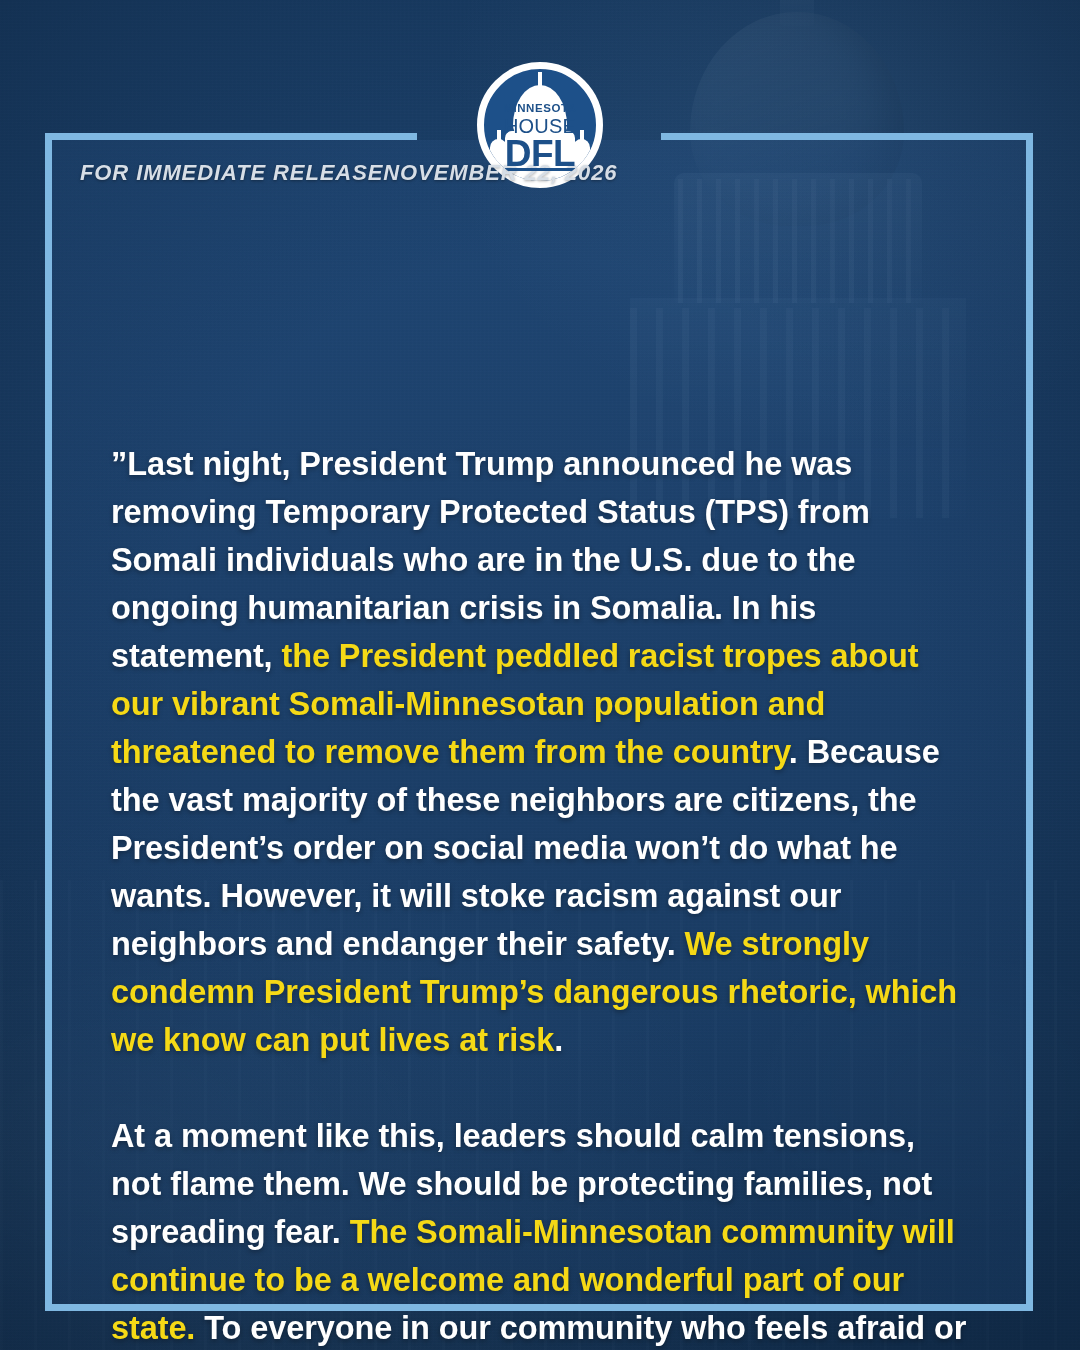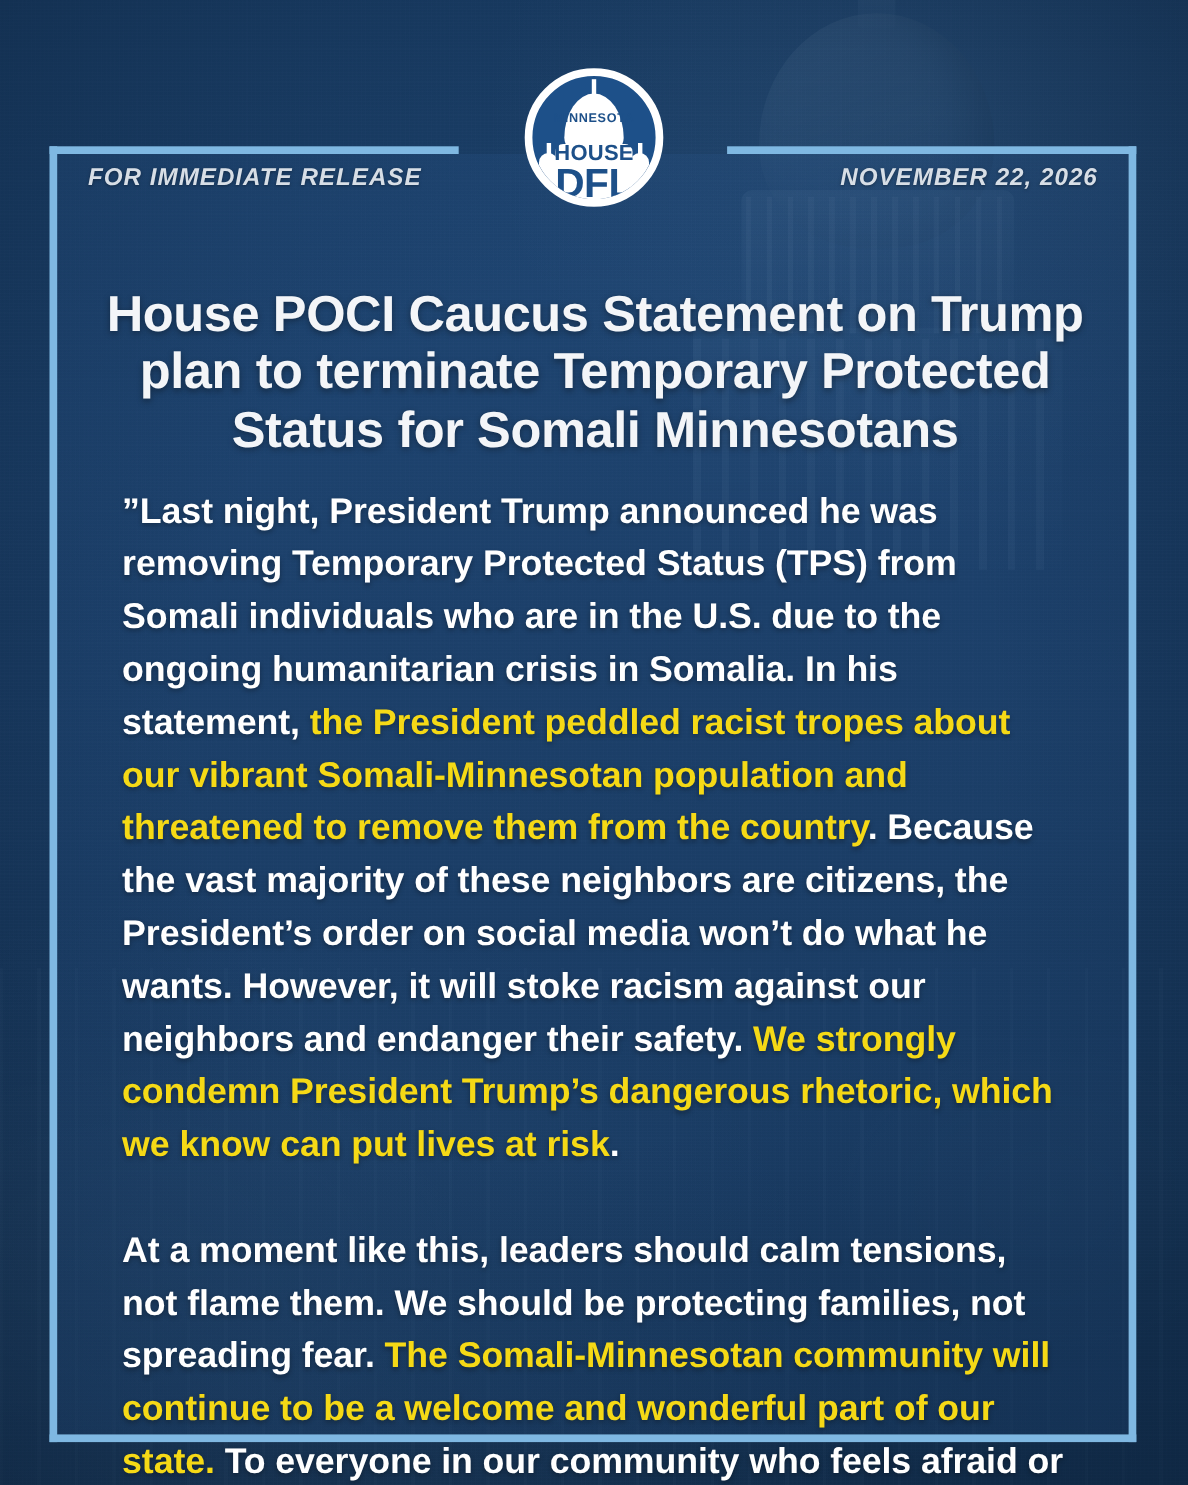--- a/index.html
+++ b/index.html
@@ -200,41 +200,41 @@
   }
   .logo-text .l1 {
     font-size: 11.5px;
     letter-spacing: .6px;
     font-weight: 700;
     display: block;
   }
   .logo-text .l2 {
     font-size: 20px;
     letter-spacing: .2px;
-    font-weight: 700;
+    font-weight: 400;
     display: block;
-    margin-top: 14px;
+    margin-top: 1px;
   }
   .logo-text .l3 {
     font-size: 37px;
     letter-spacing: -.5px;
     font-weight: 700;
     display: block;
     margin-top: -1px;
     text-decoration: underline;
   }
 
   
   .hdr {
     position: absolute;
     left: 80px;
-    top: 148px;
+    top: 160px;
     width: 918px;
     display: flex;
-    justify-content: space-between;
+    justify-content: flex-start;
     align-items: center;
   }
   .hdr .kicker,
   .hdr .date {
     font-size: 22px;
     font-weight: 700;
     font-style: italic;
     letter-spacing: .9px;
     color: #d7dee6;
     text-shadow: 0 1px 3px rgba(0,0,0,.35);
@@ -314,20 +314,19 @@
       <span class="l2">HOUSE</span>
       <span class="l3">DFL</span>
     </div>
   </div>
 
   <div class="hdr">
     <div class="kicker">FOR IMMEDIATE RELEASE</div>
     <div class="date">NOVEMBER 22, 2026</div>
   </div>
 
-  <h1 class="headline">House POCI Caucus Statement on Trump plan to terminate Temporary Protected Status for Somali Minnesotans</h1>
 
   <div class="body-copy">
     <p><span>”Last night, President Trump announced he was removing Temporary Protected Status (TPS) from Somali individuals who are in the U.S. due to the ongoing humanitarian crisis in Somalia. In his statement, </span><span class="hl">the President peddled racist tropes about our vibrant Somali-Minnesotan population and threatened to remove them from the country</span><span>. Because the vast majority of these neighbors are citizens, the President’s order on social media won’t do what he wants. However, it will stoke racism against our neighbors and endanger their safety. </span><span class="hl">We strongly condemn President Trump’s dangerous rhetoric, which we know can put lives at risk</span><span>.</span></p>
     <p class="gap"><span> At a moment like this, leaders should calm tensions, not flame them. We should be protecting families, not spreading fear. </span><span class="hl">The Somali-Minnesotan community will continue to be a welcome and wonderful part of our state.</span><span> To everyone in our community who feels afraid or targeted tonight: You belong here. You are valued. And we stand with you.”</span></p>
   </div>
 
 </div>
 
 </body></html>

